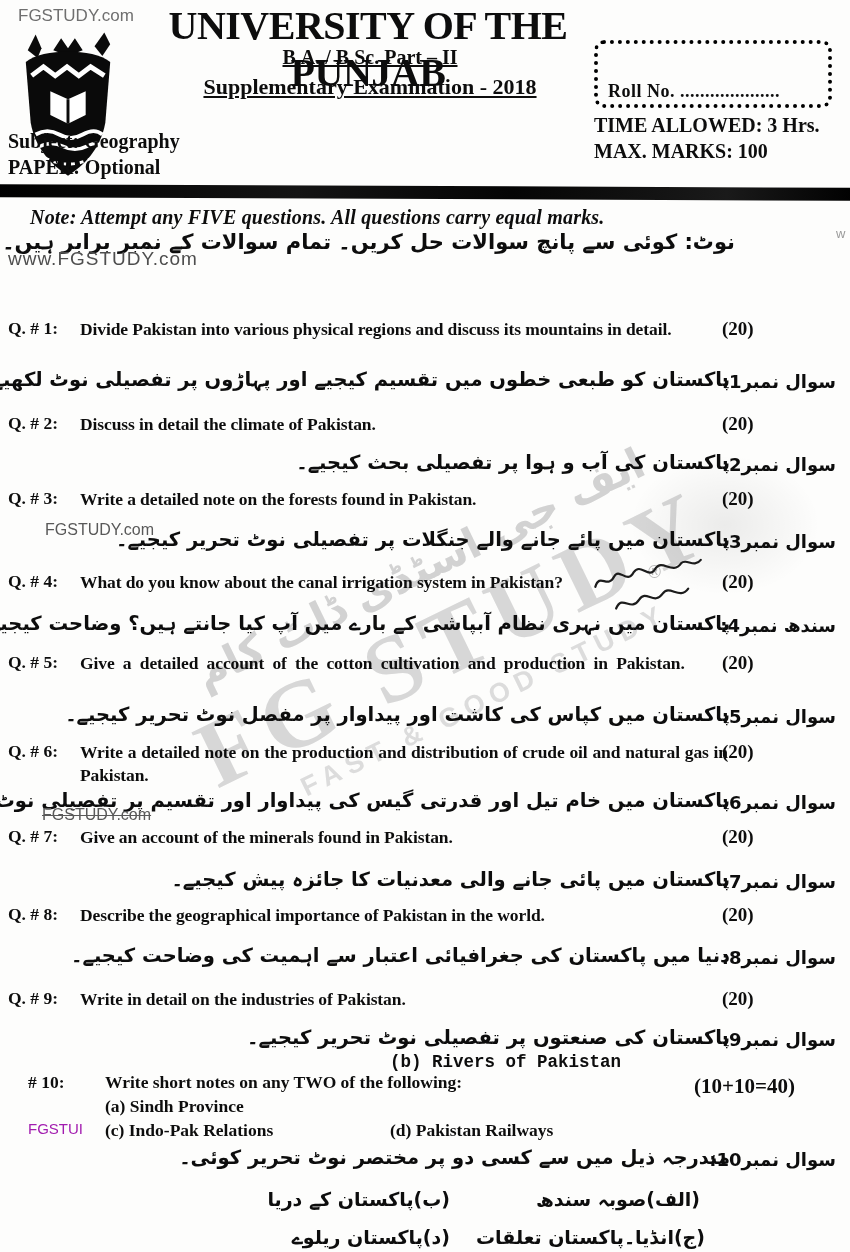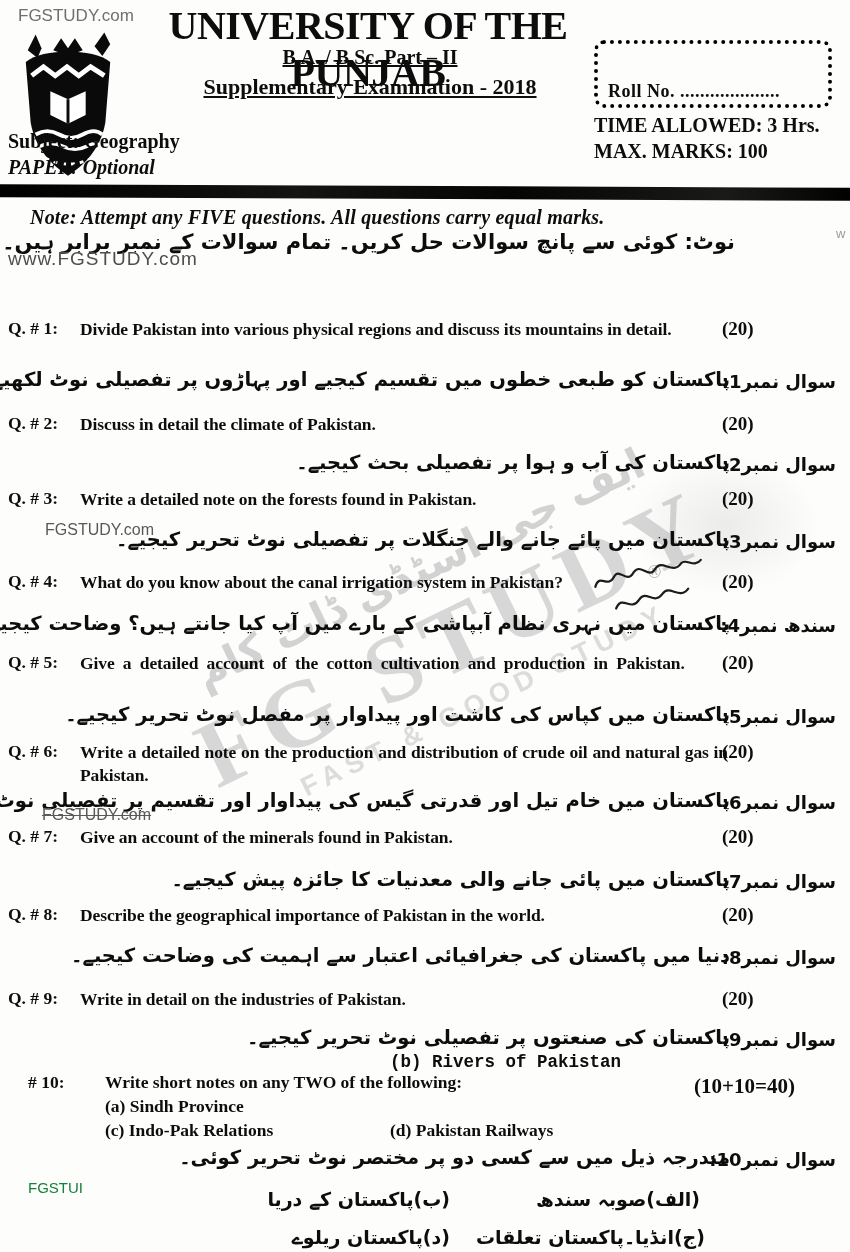--- a/index.html
+++ b/index.html
@@ -29,21 +29,21 @@
     font-size:20px;font-weight:bold;text-decoration:underline;z-index:2;}
   .subtitle2{position:absolute;left:160px;top:74px;width:420px;text-align:center;
     font-size:22px;font-weight:bold;text-decoration:underline;z-index:2;}
   .logo{position:absolute;left:14px;top:32px;width:108px;height:158px;z-index:2;}
   .rollbox{position:absolute;left:594px;top:40px;width:230px;height:60px;
     border:4px dotted #000;border-radius:10px;z-index:2;}
   .rollbox .roll-text{position:absolute;left:10px;bottom:2px;font-size:18px;font-weight:bold;letter-spacing:0.5px;}
   .time-line{position:absolute;left:594px;top:114px;font-size:20px;font-weight:bold;z-index:2;}
   .marks-line{position:absolute;left:594px;top:140px;font-size:20px;font-weight:bold;z-index:2;}
   .subject-line{position:absolute;left:8px;top:130px;font-size:20px;font-weight:bold;z-index:2;}
-  .paper-line{position:absolute;left:8px;top:156px;font-size:20px;font-weight:bold;z-index:2;font-style:italic;}
+  .paper-line{position:absolute;left:8px;top:156px;font-size:20px;font-weight:bold;z-index:2;}
   .divider{position:absolute;left:-4px;top:186px;width:860px;height:13px;z-index:2;
     background:linear-gradient(90deg,#000 0%,#141414 35%,#050505 60%,#1a1a1a 85%,#000 100%);
     transform:rotate(0.25deg);}
   
   .note-en{position:absolute;left:30px;top:206px;font-size:20px;font-weight:bold;font-style:italic;z-index:2;letter-spacing:0.2px;}
   .note-ur{position:absolute;right:115px;top:230px;font-family:"DejaVu Sans",sans-serif;
     font-size:21px;font-weight:bold;direction:rtl;white-space:nowrap;z-index:2;}
   .edge-frag{position:absolute;left:836px;top:226px;color:#9a9a9a;font-size:13px;z-index:2;font-family:"Liberation Sans",sans-serif;}
   
   .qrow{position:absolute;left:0;right:0;z-index:2;}
@@ -76,21 +76,21 @@
     <div class="wm-main">FG STUDY</div>
     <div class="wm-sub">FAST &amp; GOOD STUDY</div>
   </div>
   <div class="wm-ghost"></div>
   <div class="wm-reg">®</div>
 
   <div class="wm-side" style="left:18px;top:6px;font-size:17px;">FGSTUDY.com</div>
   <div class="wm-side" style="left:8px;top:248px;font-size:19px;color:#4e4e4e;letter-spacing:1px;">www.FGSTUDY.com</div>
   <div class="wm-side" style="left:45px;top:521px;font-size:16px;color:#595959;">FGSTUDY.com</div>
   <div class="wm-side" style="left:42px;top:806px;font-size:16px;color:#595959;text-decoration:line-through;">FGSTUDY.com</div>
-  <div class="wm-side" style="left:28px;top:1179px;font-size:15px;color:#15803d;">FGSTUI</div>
+  <div class="wm-side" style="left:28px;top:1120px;font-size:15px;color:#a21caf;">FGSTUI</div>
   <div class="edge-frag">w</div>
 
   <div class="title">UNIVERSITY OF THE PUNJAB</div>
 
   <svg class="logo" viewBox="0 0 110 160">
     <polygon points="14,18 22,2 28,16 24,26" fill="#0a0a0a"></polygon>
     <polygon points="82,14 92,0 98,12 90,24" fill="#0a0a0a"></polygon>
     <polygon points="40,18 48,6 55,16 62,6 70,18 55,24" fill="#0a0a0a"></polygon>
     <path d="M12 30 C30 16 80 16 98 30 L93 92 C88 120 70 136 55 146 C40 136 22 120 17 92 Z" fill="#0a0a0a"></path>
     <polyline points="18,44 30,35 42,44 54,35 66,44 78,35 92,44" stroke="#fff" stroke-width="5" fill="none"></polyline>

